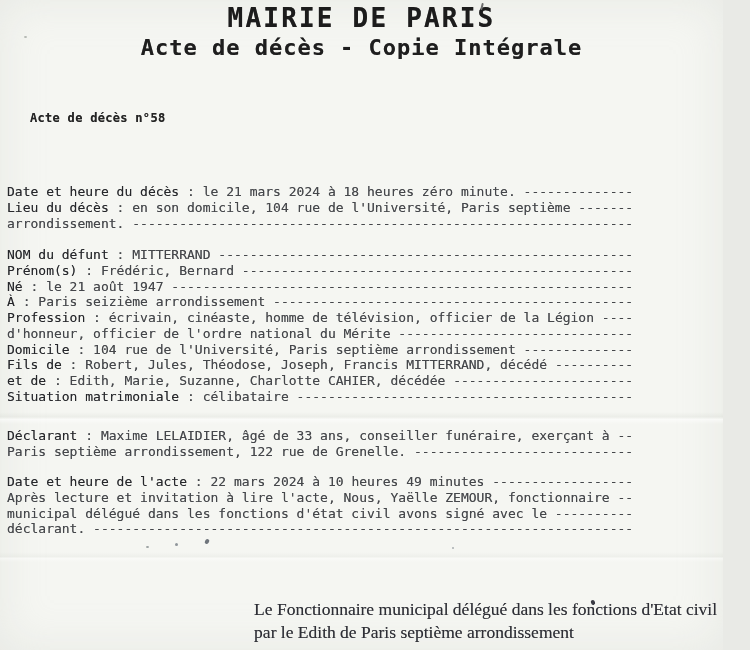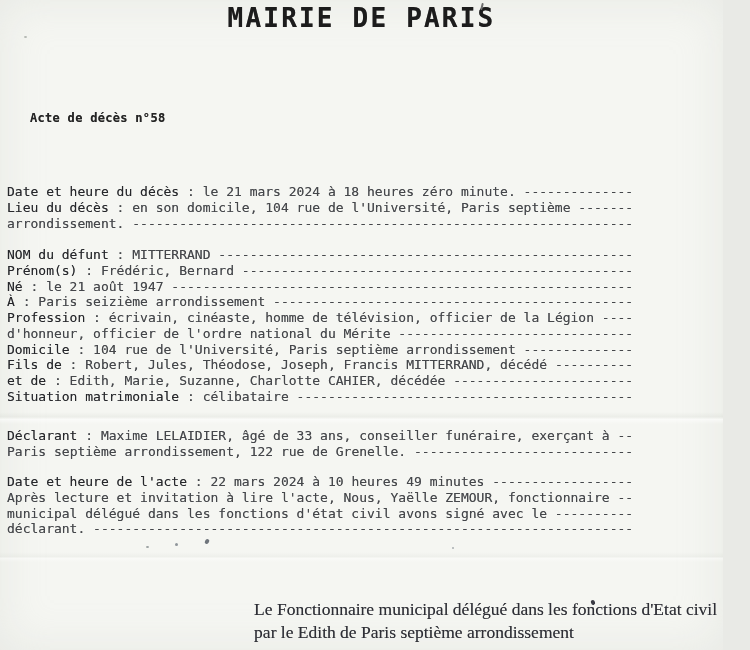--- a/index.html
+++ b/index.html
@@ -31,21 +31,21 @@
     position:absolute; top:147px; left:7px;
     font-size:16px; font-weight:bold; letter-spacing:0.3px; color:#242424;
     text-shadow: 0 0 0.5px rgba(36,36,36,0.55);
   }
   .body-blocks {
     position:absolute; top:184px; left:7px;
     font-size:13px; line-height:15.75px; white-space:pre;
     color:#45474b; text-shadow: 0 0 0.45px rgba(64,66,70,0.5);
   }
   .tw-block + .tw-block { margin-top:15.75px; }
-  .tw-block:nth-child(3) { margin-top:23.5px;text-align:right; }
+  .tw-block:nth-child(3) { margin-top:23.5px; }
   .tw-block:nth-child(4) { margin-top:14.5px; }
   .lbl { font-weight:normal; color:#26272b; }
 
   .footer {
     position:absolute; top:598px; right:6px; 
     font-family:"Liberation Serif", serif;
     font-size:17.5px; line-height:23px; color:#2e2f36;
     text-shadow: 0 0 0.4px rgba(46,47,54,0.5);
   }
 
@@ -72,20 +72,21 @@
   .sp4 { left:452px; top:547px; width:2px; height:2px; background:#a8aeb0; }
   .sp5 { left:24px; top:36px; width:3px; height:2px; background:#b3b8b2; }
 </style>
 </head>
 <body>
 
 <div class="page">
 
   <div class="title1 scan-line">MAIRIE DE PARIS</div>
 
+  <div class="title2 scan-line">Acte de décès - Copie Intégrale</div>
 
   <div class="act-no scan-line">Acte de décès n°58</div>
 
 
   <div class="body-blocks"><div class="tw-block"><div class="tw-line scan-line"><span class="lbl">Date et heure du décès</span><span> : le 21 mars 2024 à 18 heures zéro minute. --------------</span></div><div class="tw-line scan-line"><span class="lbl">Lieu du décès</span><span> : en son domicile, 104 rue de l'Université, Paris septième -------</span></div><div class="tw-line scan-line"><span>arrondissement. ----------------------------------------------------------------</span></div></div><div class="tw-block"><div class="tw-line scan-line"><span class="lbl">NOM du défunt</span><span> : MITTERRAND -----------------------------------------------------</span></div><div class="tw-line scan-line"><span class="lbl">Prénom(s)</span><span> : Frédéric, Bernard --------------------------------------------------</span></div><div class="tw-line scan-line"><span class="lbl">Né</span><span> : le 21 août 1947 -----------------------------------------------------------</span></div><div class="tw-line scan-line"><span class="lbl">À</span><span> : Paris seizième arrondissement ----------------------------------------------</span></div><div class="tw-line scan-line"><span class="lbl">Profession</span><span> : écrivain, cinéaste, homme de télévision, officier de la Légion ----</span></div><div class="tw-line scan-line"><span>d'honneur, officier de l'ordre national du Mérite ------------------------------</span></div><div class="tw-line scan-line"><span class="lbl">Domicile</span><span> : 104 rue de l'Université, Paris septième arrondissement --------------</span></div><div class="tw-line scan-line"><span class="lbl">Fils de</span><span> : Robert, Jules, Théodose, Joseph, Francis MITTERRAND, décédé ----------</span></div><div class="tw-line scan-line"><span class="lbl">et de</span><span> : Edith, Marie, Suzanne, Charlotte CAHIER, décédée -----------------------</span></div><div class="tw-line scan-line"><span class="lbl">Situation matrimoniale</span><span> : célibataire -------------------------------------------</span></div></div><div class="tw-block"><div class="tw-line scan-line"><span class="lbl">Déclarant</span><span> : Maxime LELAIDIER, âgé de 33 ans, conseiller funéraire, exerçant à --</span></div><div class="tw-line scan-line"><span>Paris septième arrondissement, 122 rue de Grenelle. ----------------------------</span></div></div><div class="tw-block"><div class="tw-line scan-line"><span class="lbl">Date et heure de l'acte</span><span> : 22 mars 2024 à 10 heures 49 minutes ------------------</span></div><div class="tw-line scan-line"><span>Après lecture et invitation à lire l'acte, Nous, Yaëlle ZEMOUR, fonctionnaire --</span></div><div class="tw-line scan-line"><span>municipal délégué dans les fonctions d'état civil avons signé avec le ----------</span></div><div class="tw-line scan-line"><span>déclarant. ---------------------------------------------------------------------</span></div></div></div>
 
   <div class="footer">
     <div>Le Fonctionnaire municipal délégué dans les fonctions d'Etat civil</div>
     <div>par le Edith de Paris septième arrondissement</div>
   </div>

